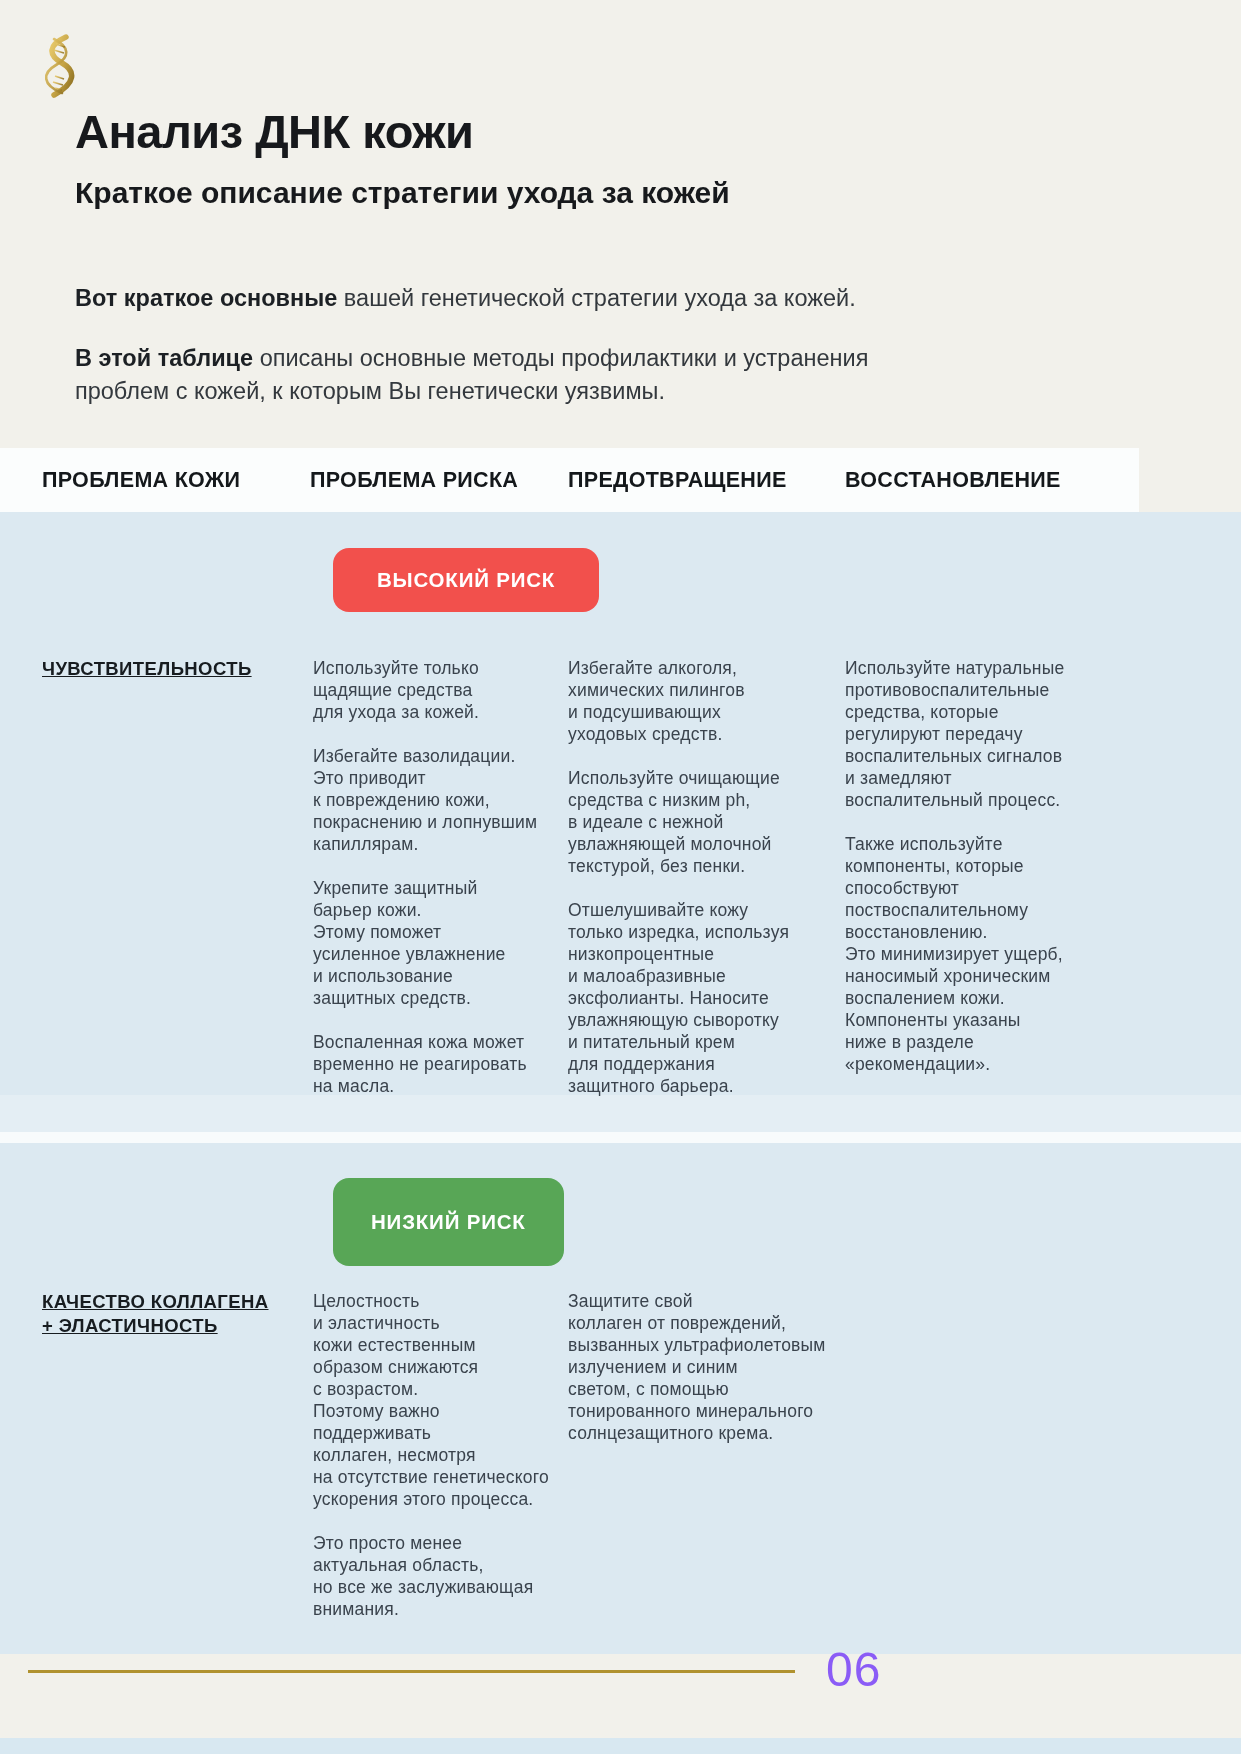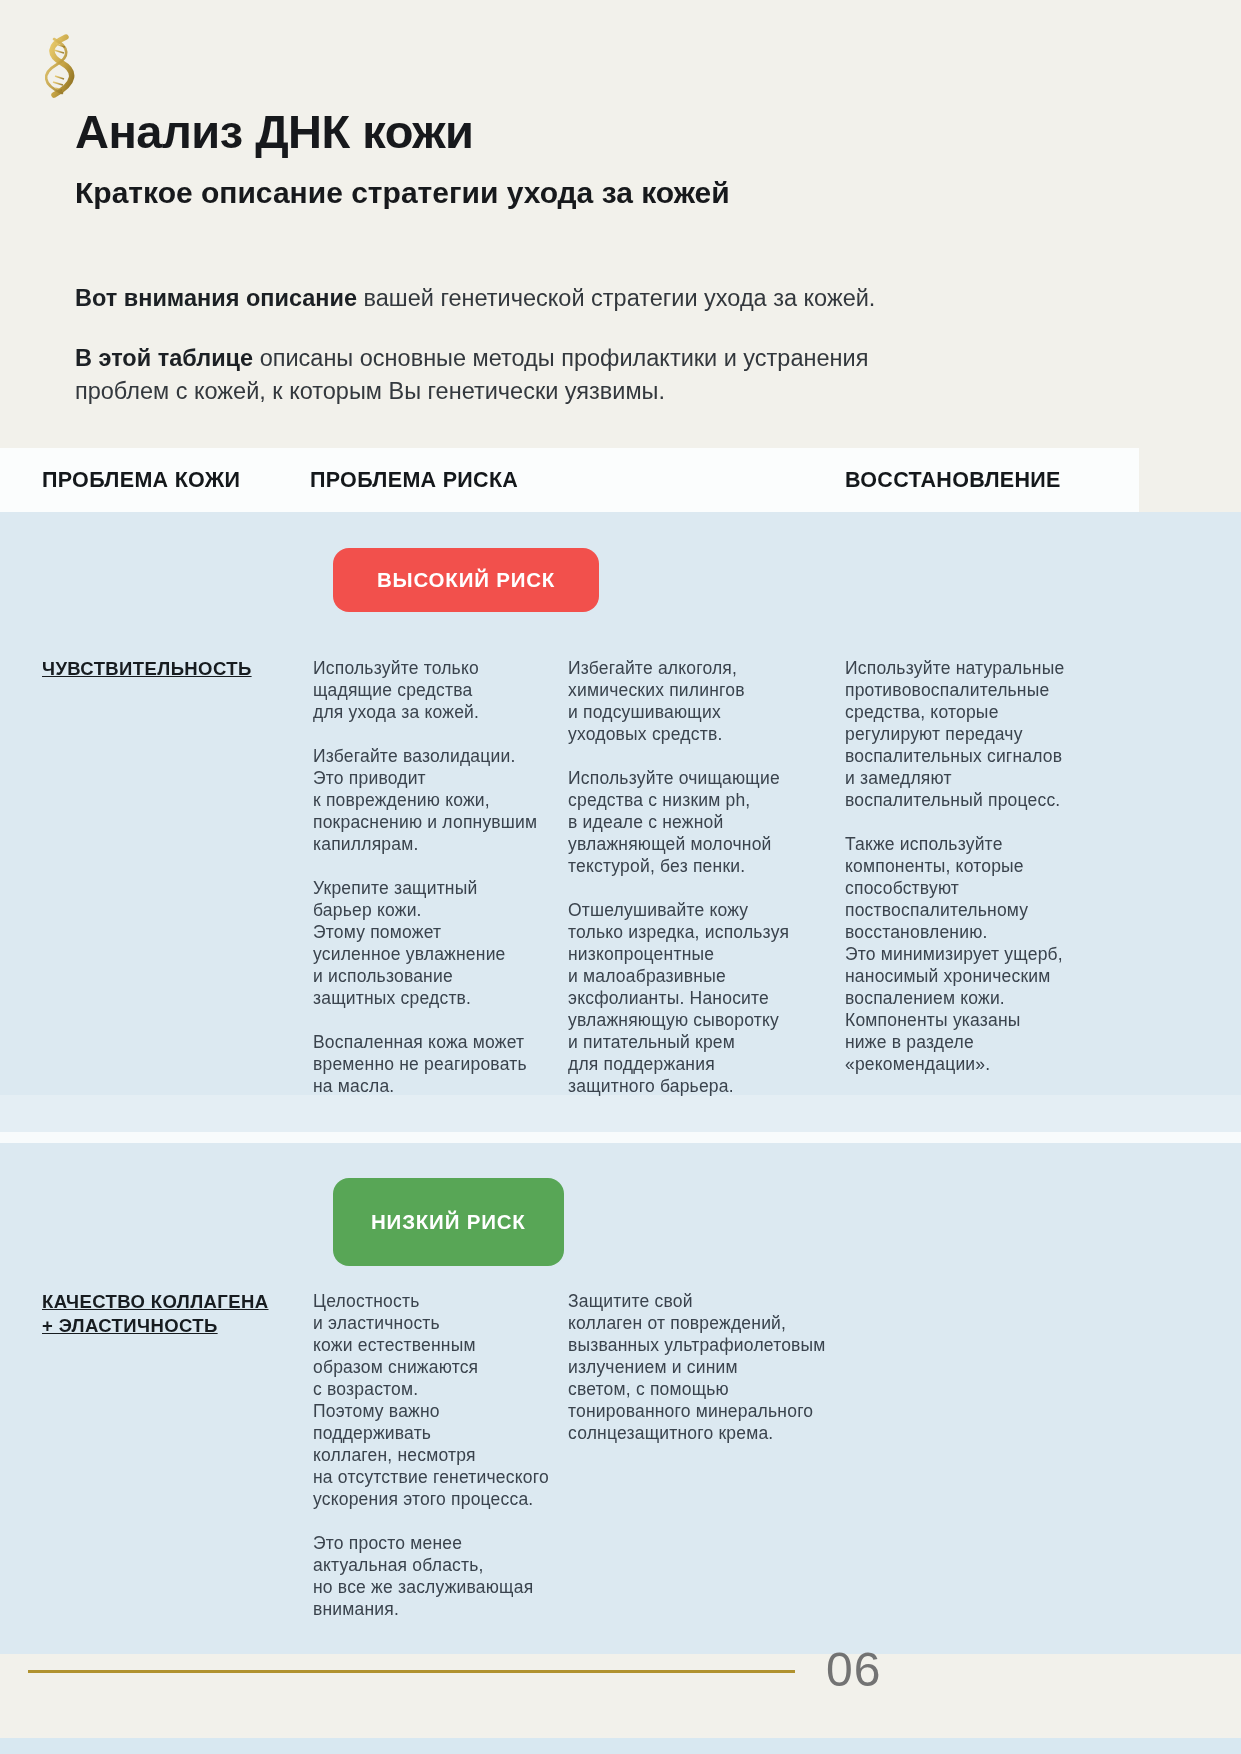--- a/index.html
+++ b/index.html
@@ -66,21 +66,21 @@
     font-size:17.5px;line-height:22px;letter-spacing:0.2px;
     color:#3a434d;white-space:pre-line;
   }
   .r1{top:657px;} .r2{top:1290px;}
   .c2{left:313px;} .c3{left:568px;} .c4{left:845px;}
 
   .rule{left:28px;top:1670px;width:767px;height:3px;background:#b0922f;}
   .pagenum{
     left:826px;top:1642px;
     font-size:48px;font-weight:400;letter-spacing:1px;
-    color:#737373;
+    color:#8b5cf6;
   }
   .bottomstrip{left:0;top:1738px;width:1241px;height:16px;background:#d8e8f1;}
 </style>
 </head>
 <body>
 
 <div class="page">
 
   <div class="abs logo">
     <svg width="34" height="64" viewBox="0 0 34 64" aria-hidden="true">
@@ -99,28 +99,29 @@
         <line x1="13" y1="42" x2="22" y2="45"></line>
         <line x1="11" y1="48" x2="21" y2="51"></line>
         <line x1="13" y1="54" x2="20" y2="56"></line>
       </g>
     </svg>
   </div>
 
   <div class="abs title">Анализ ДНК кожи</div>
   <div class="abs subtitle">Краткое описание стратегии ухода за кожей</div>
 
-  <p class="abs intro p1"><span class="lead">Вот внимания описание</span><span> вашей генетической стратегии ухода за кожей.</span></p>
+  <p class="abs intro p1"><span class="lead">Вот краткое основные</span><span> вашей генетической стратегии ухода за кожей.</span></p>
 
   <p class="abs intro p2"><span class="lead">В этой таблице</span><span> описаны основные методы профилактики и устранения
 проблем с кожей, к которым Вы генетически уязвимы.</span></p>
 
   <div class="abs thead">
     <span class="th th1">ПРОБЛЕМА КОЖИ</span>
     <span class="th th2">ПРОБЛЕМА РИСКА</span>
+    <span class="th th3">ПРЕДОТВРАЩЕНИЕ</span>
     <span class="th th4">ВОССТАНОВЛЕНИЕ</span>
   </div>
 
   <div class="abs sec sec1"></div>
   <div class="abs band1"></div>
   <div class="abs gapband"></div>
   <div class="abs sec sec2"></div>
 
   <div class="abs badge badge-high" style="background: rgb(242, 80, 76);">ВЫСОКИЙ РИСК</div>
   <div class="abs rowlabel r1">ЧУВСТВИТЕЛЬНОСТЬ</div>

